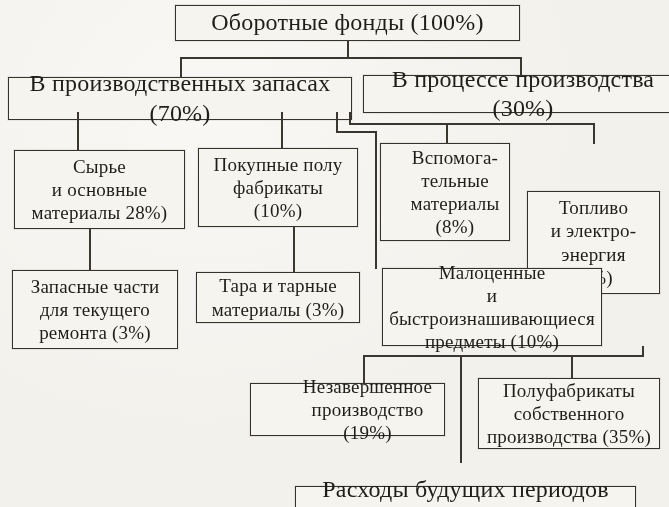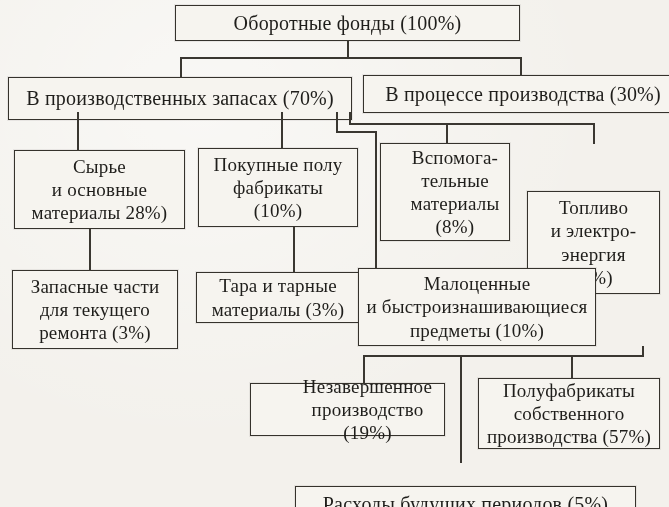--- a/index.html
+++ b/index.html
@@ -24,21 +24,21 @@
     background: #f6f4ef;
     display: flex;
     align-items: center;
     justify-content: center;
     text-align: center;
     white-space: pre-line;
     line-height: 1.22;
     letter-spacing: 0.2px;
     box-shadow: 0 0 0 1px rgba(60,55,45,0.08);
   }
-  .fs19 { font-size: 20px; text-align: right; }
+  .fs19 { font-size: 24px; }
   .fs18 { font-size: 19px; }
   .cx {
     position: absolute;
     background: #3a3731;
   }
 </style>
 </head>
 <body>
 
 <div class="stage">
@@ -67,30 +67,30 @@
 энергия
 (8%)</div>
 
   <div class="node fs18" style="left:12px;  top:270px; width:166px; height:79px;">Запасные части
 для текущего
 ремонта (3%)</div>
 
   <div class="node fs18" style="left:196px; top:272px; width:164px; height:51px;">Тара и тарные
 материалы (3%)</div>
 
-  <div class="node fs18" style="left:358px; top:268px; width:238px; height:78px;">Малоценные
+  <div class="node fs18" style="left:382px; top:268px; width:220px; height:78px;">Малоценные
 и быстроизнашивающиеся
 предметы (10%)</div>
 
   <div class="node fs18" style="left:250px; top:383px; width:195px; height:53px;padding-left:40px;">Незавершенное
 производство (19%)</div>
 
   <div class="node fs18" style="left:478px; top:378px; width:182px; height:71px;">Полуфабрикаты
 собственного
-производства (57%)</div>
+производства (35%)</div>
 
   <div class="node fs19" style="left:295px; top:486px; width:341px; height:37px;">Расходы будущих периодов (5%)</div>
 
   <div class="cx" style="left:347px; top:40px;  width:2px;   height:18px;"></div>
   <div class="cx" style="left:180px; top:57px;  width:342px; height:2px;"></div>
   <div class="cx" style="left:180px; top:57px;  width:2px;   height:21px;"></div>
   <div class="cx" style="left:520px; top:57px;  width:2px;   height:19px;"></div>
 
   <div class="cx" style="left:77px;  top:112px; width:2px;   height:39px;"></div>
   <div class="cx" style="left:281px; top:112px; width:2px;   height:37px;"></div>

